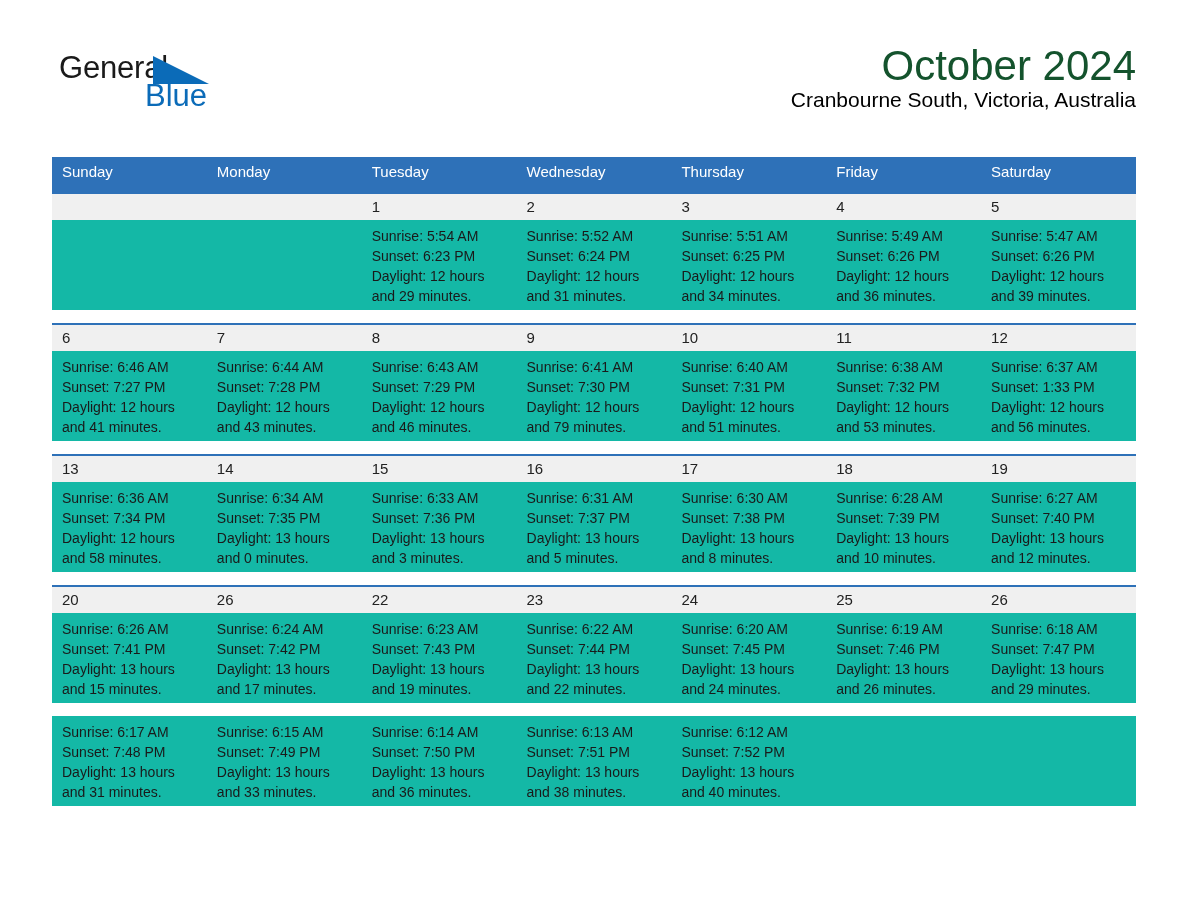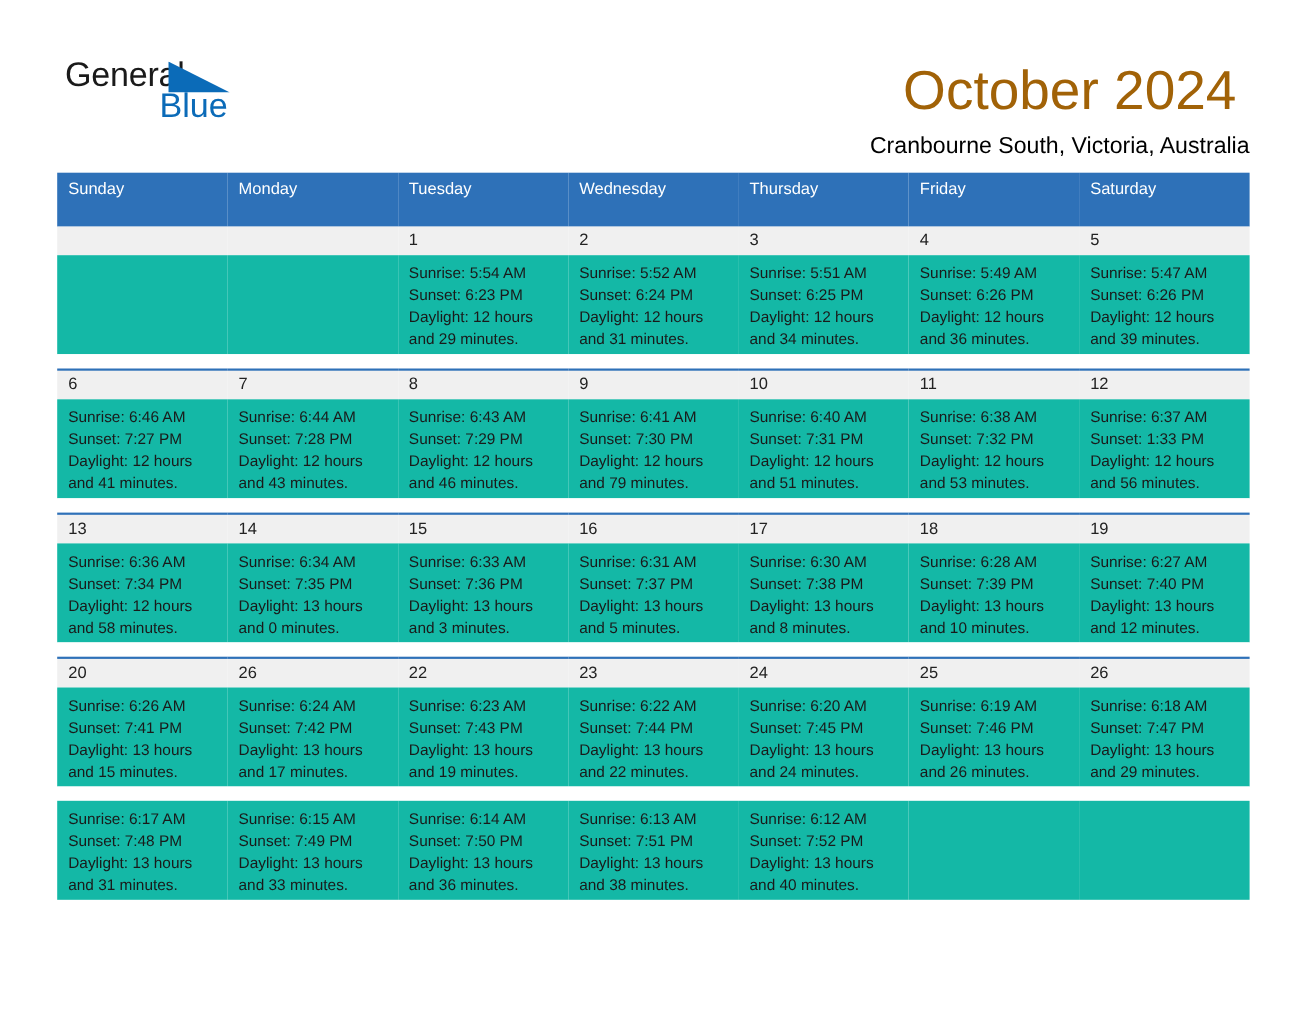--- a/index.html
+++ b/index.html
@@ -61,26 +61,26 @@
     line-height: 1;
   }
 
   .title-block {
     position: absolute;
     right: 52px;
     top: 44px;
     text-align: right;
   }
   .month-title {
-    font-size: 50px;
+    font-size: 42px;
     font-weight: normal;
-    color: #a16207;
+    color: #14532d;
     line-height: 1.05;
     letter-spacing: 0px;
-    margin: 12px;
+    margin: 0;
   }
   .location {
     font-size: 21px;
     color: #000;
     line-height: 1.1;
   }
 
   
   .cal {
     position: absolute;
@@ -89,21 +89,21 @@
     width: 1084px;
     border-collapse: collapse;
     table-layout: fixed;
   }
   .cal th {
     background: #2e71b8;
     color: #ffffff;
     font-weight: normal;
     font-size: 15px;
     text-align: left;
-    padding: 7px 0 25px 10px;
+    padding: 7px 0 13px 10px;
     height: 17px;
     line-height: 1.1;
   }
   .cal col {
     width: 14.2857%;
   }
 
   tr.week-sep td {
     padding: 0;
     height: 13px;

